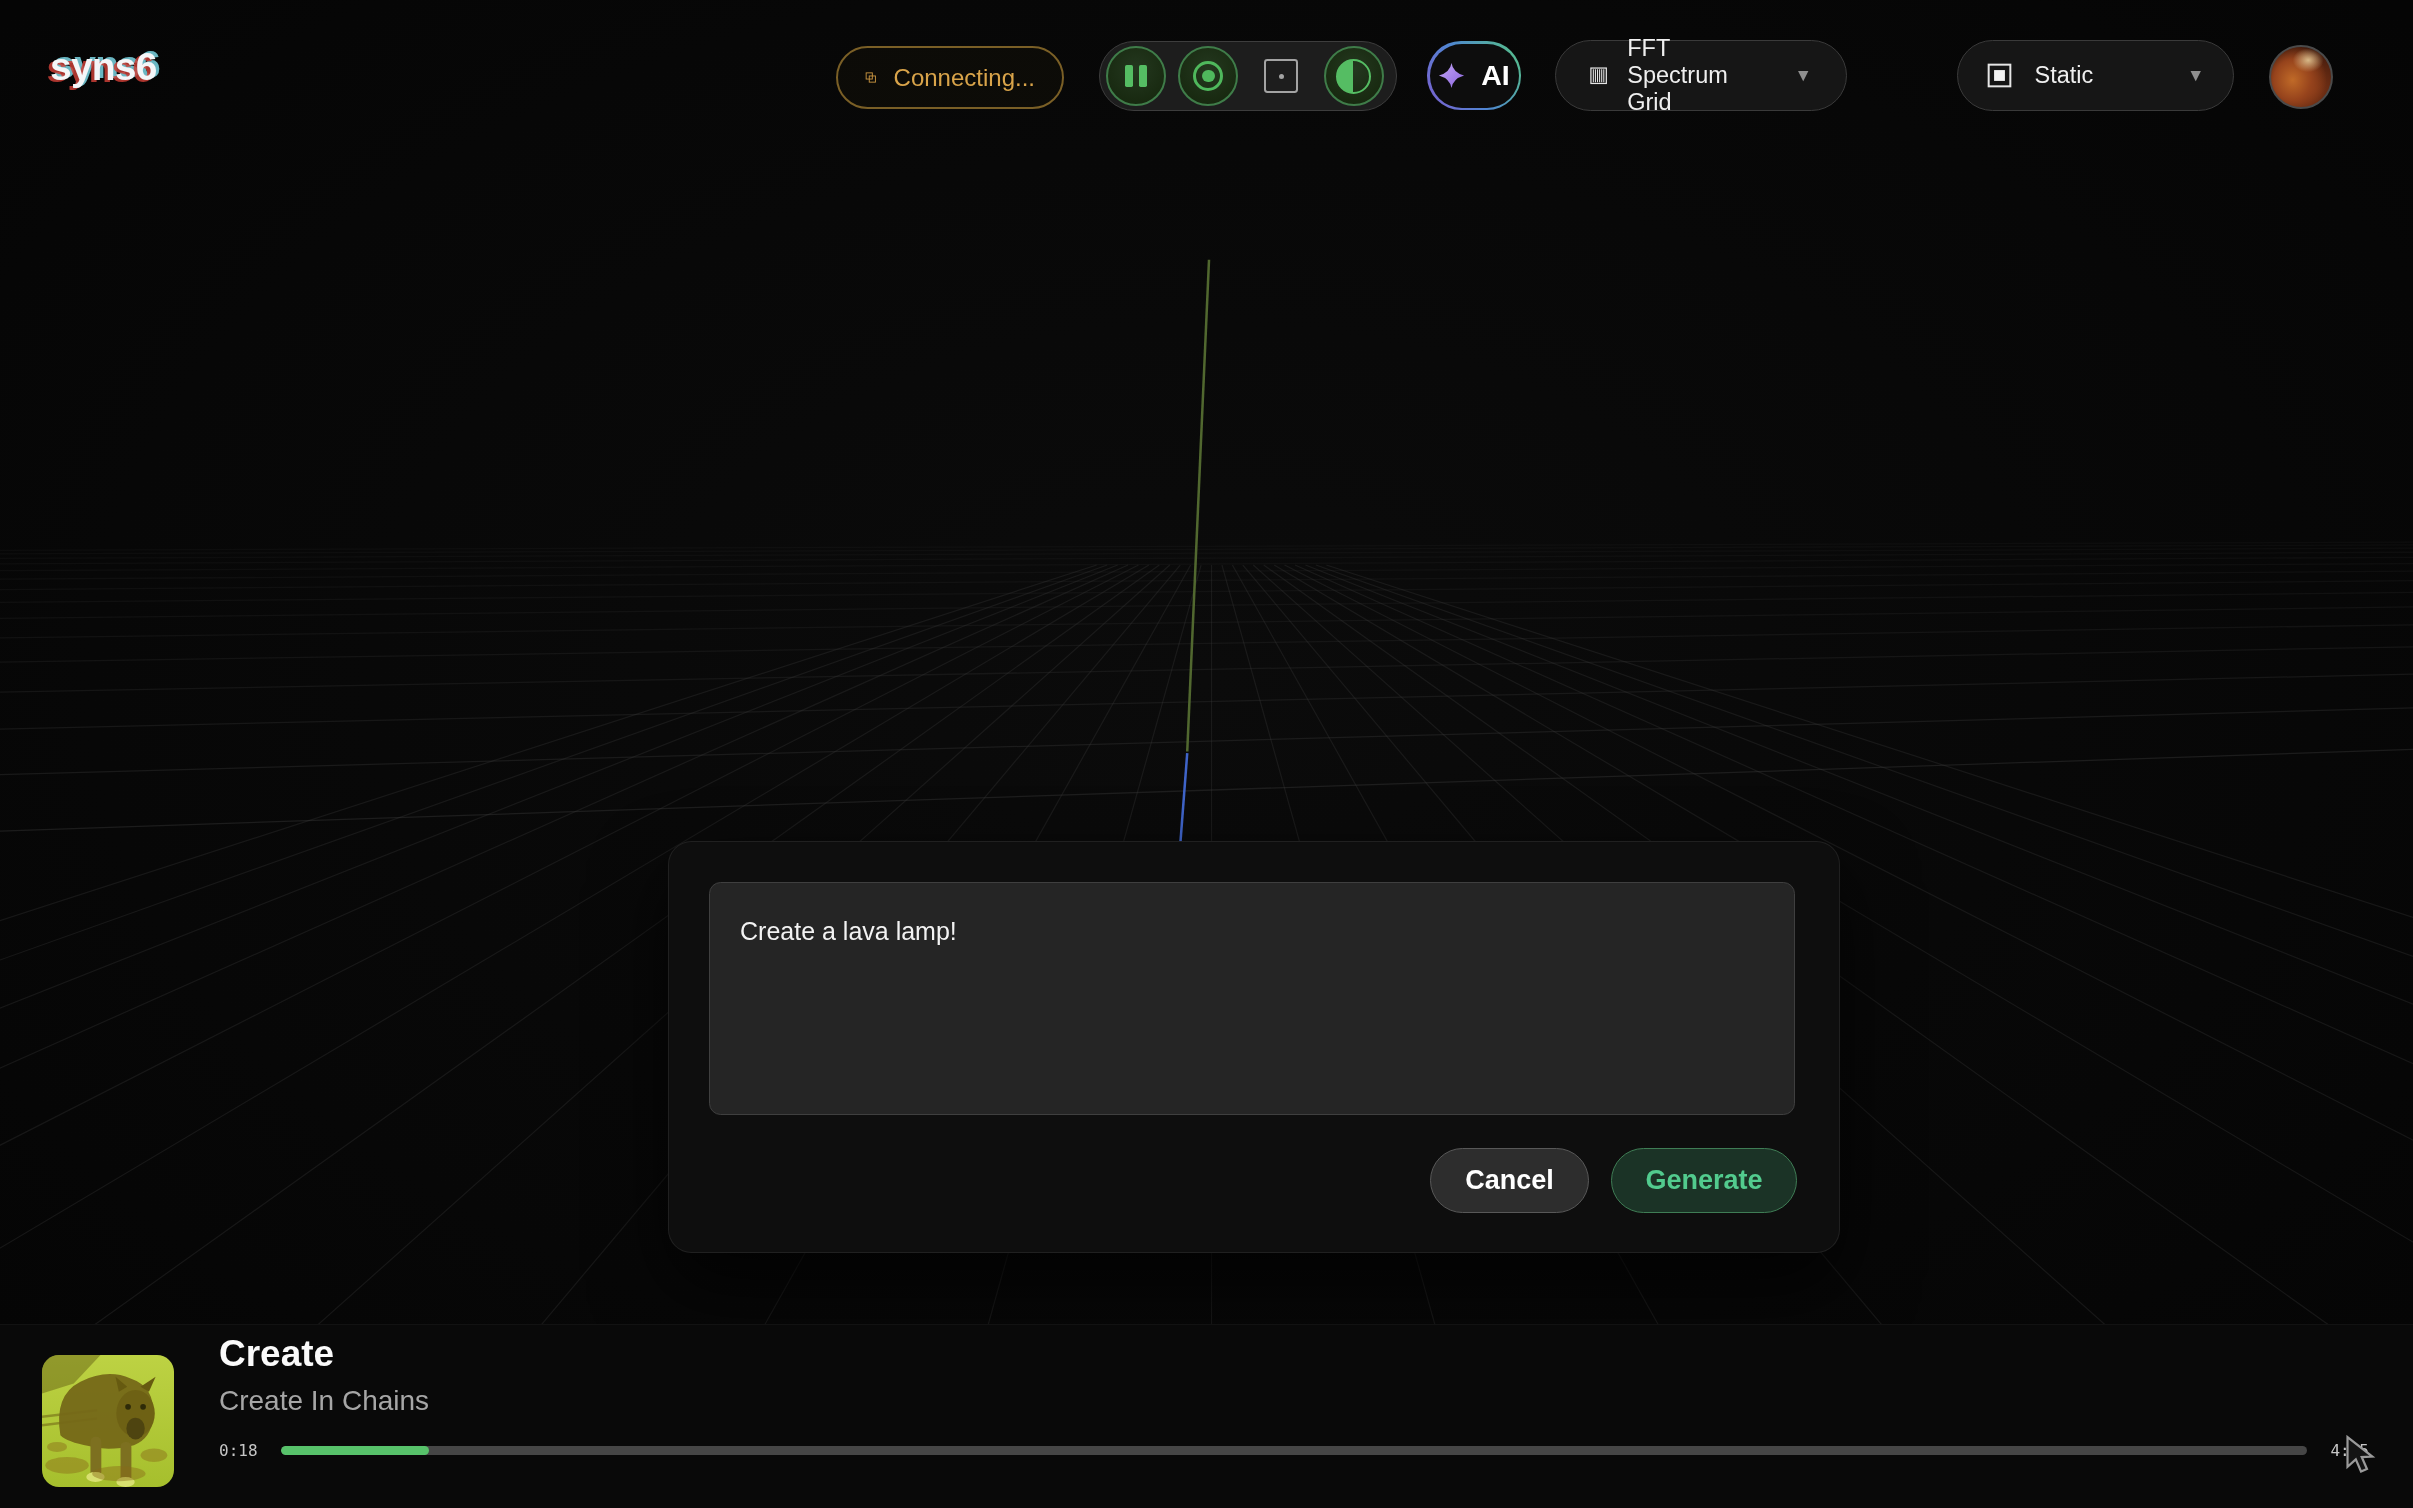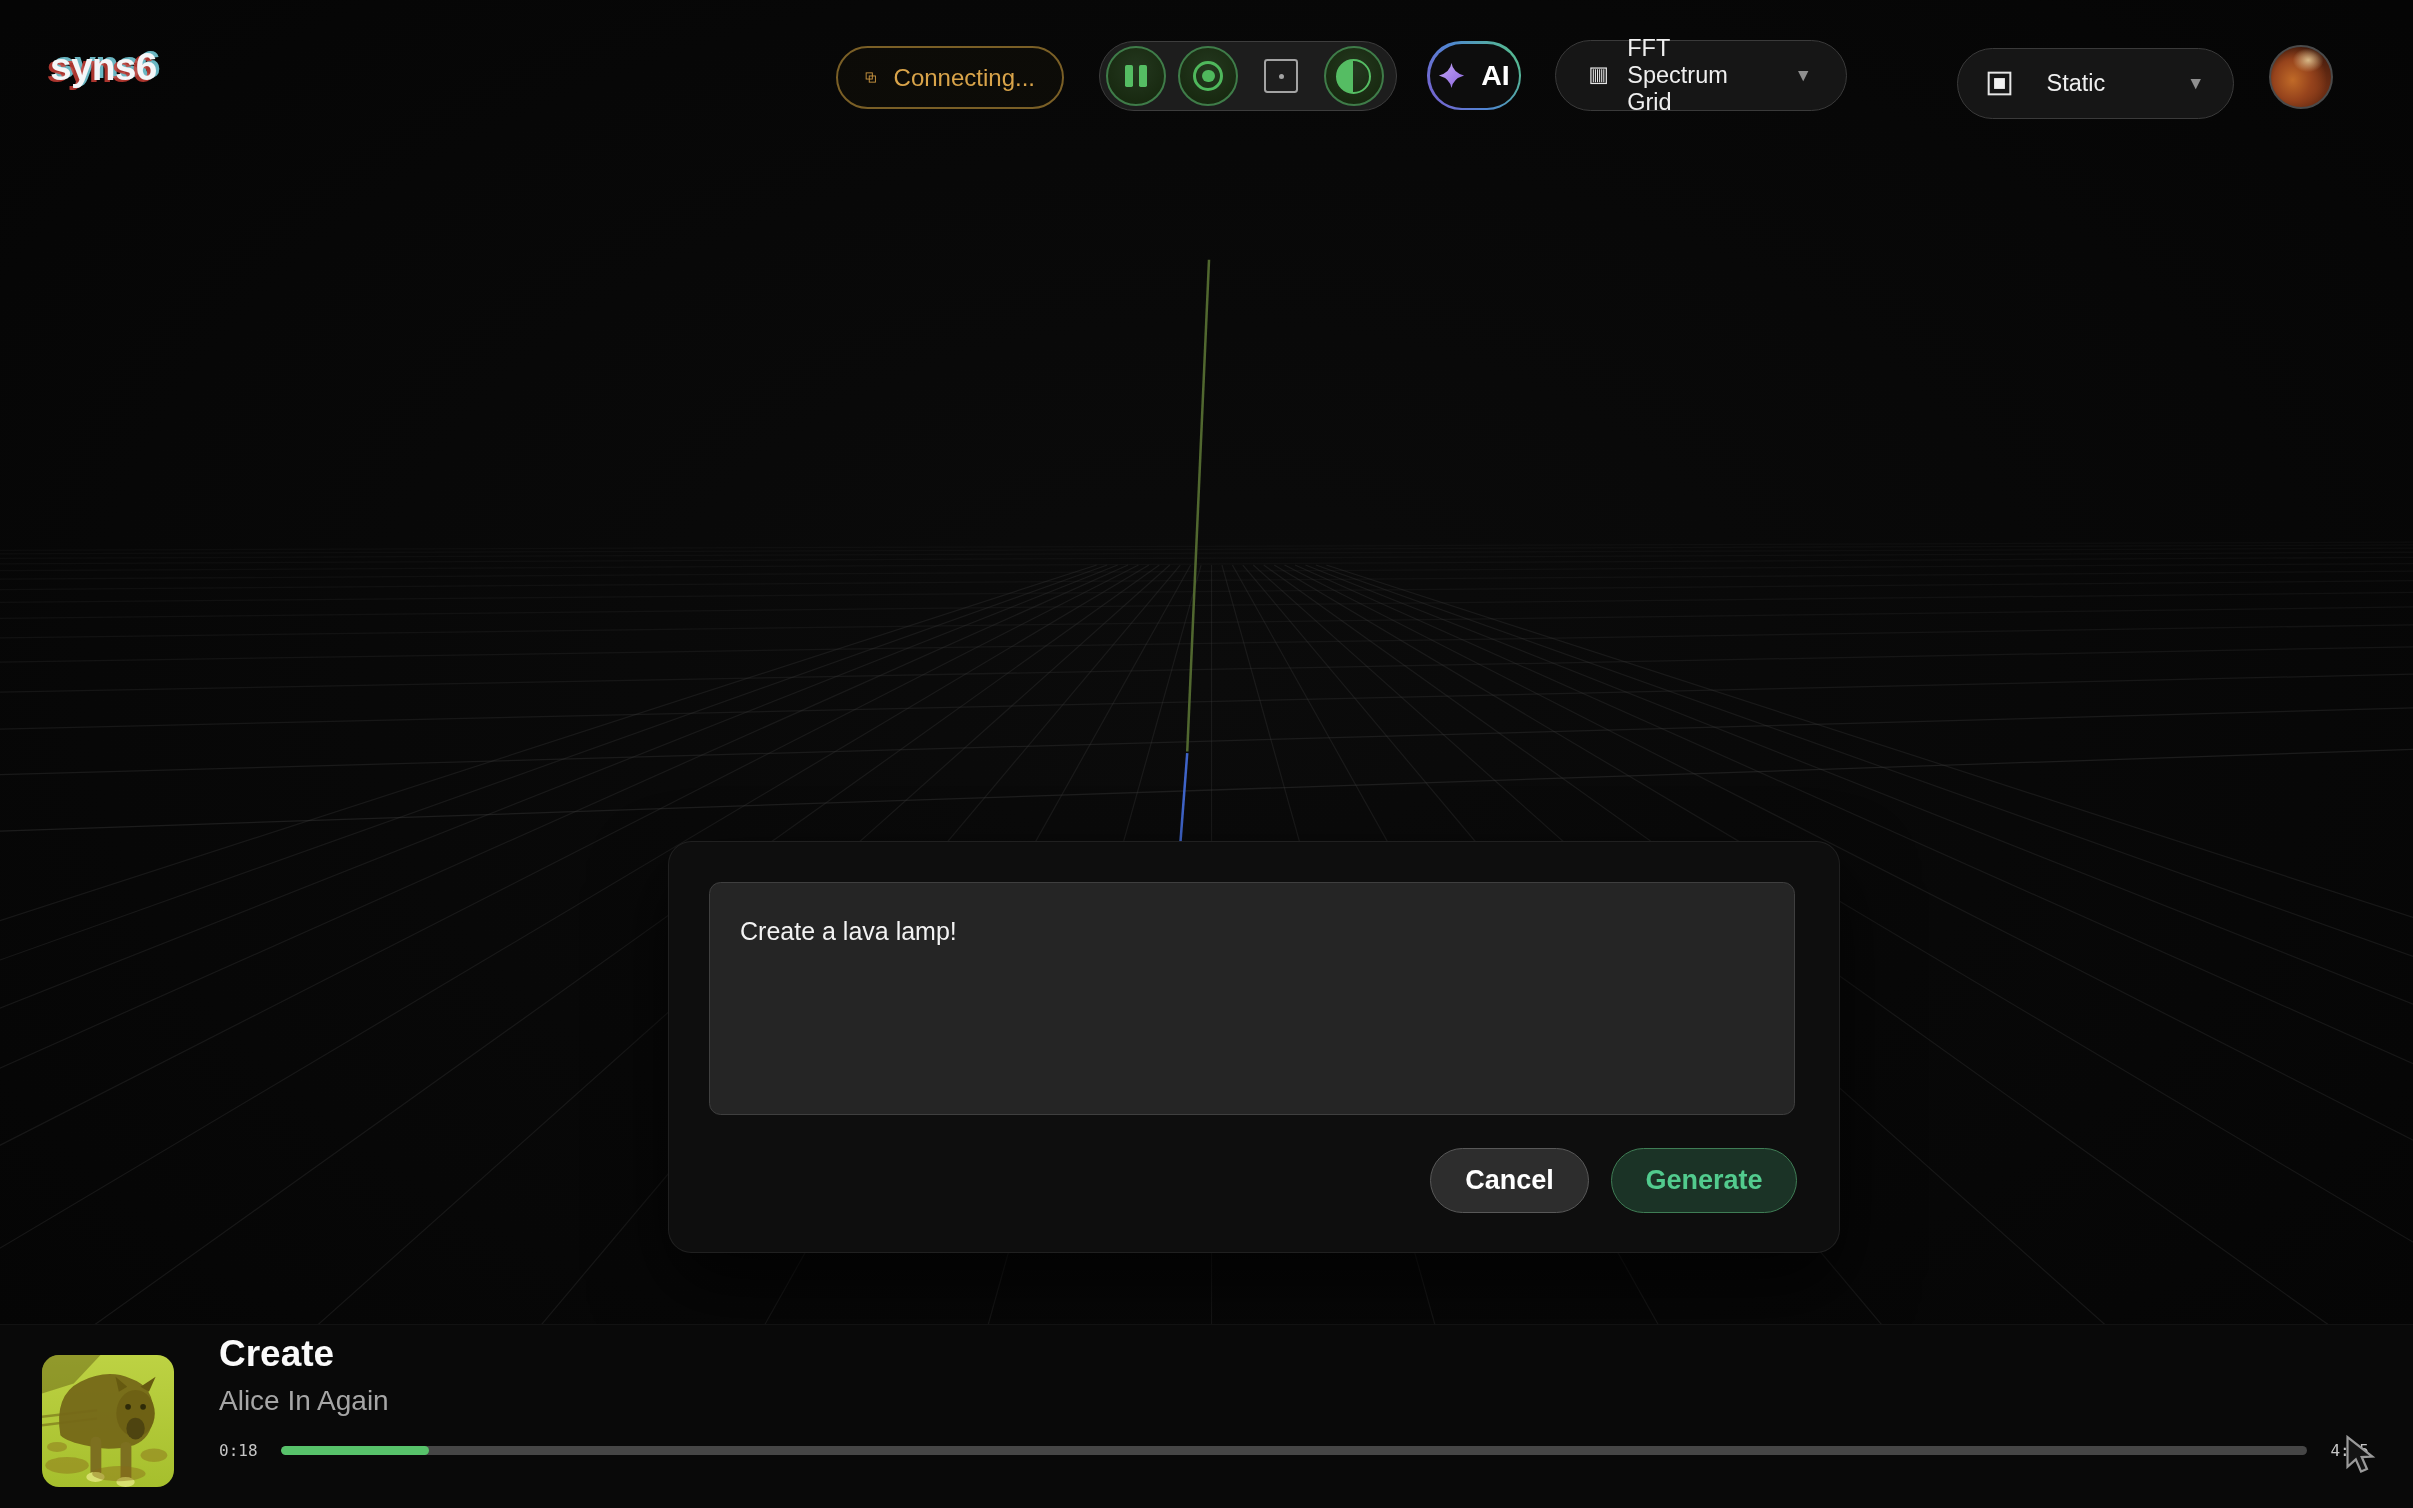--- a/index.html
+++ b/index.html
@@ -34,21 +34,21 @@
   .contrast{width:35px;height:35px;border-radius:50%;box-sizing:border-box;border:2.5px solid #55bd63;
             background:linear-gradient(90deg,#55bd63 0 50%, transparent 50%);}
   .ai-wrap{left:1427px;top:41px;width:94px;height:69px;border-radius:34px;padding:2.5px;box-sizing:border-box;
            background:linear-gradient(60deg,#7e5ed0 0%,#4f86d2 45%,#57c584 100%);}
   .ai-inner{width:100%;height:100%;border-radius:32px;background:#0d0d0d;display:flex;align-items:center;
             justify-content:center;gap:16px;}
   .ai-label{font-size:28.5px;font-weight:bold;color:#fff;}
   .drop{background:#161616;border:1.7px solid #3a3a3a;color:#efefef;font-size:23.5px;}
   .drop .caret{margin-left:auto;color:#8f8f8f;font-size:17.6px;}
   .fft-drop{left:1555px;top:40px;width:292px;height:71px;padding:0 34px;gap:20px;}
-  .static-drop{left:1957px;top:48px;width:277px;height:71px;padding:0 28.5px;gap:35px;}
+  .static-drop{left:1957px;top:40px;width:277px;height:71px;padding:0 28.5px;gap:23px;}
   .avatar{left:2269px;top:45px;width:64px;height:64px;border-radius:50%;border:2.5px solid #4a4a4a;box-sizing:border-box;
           background:
             radial-gradient(22px 17px at 62% 22%, rgba(226,199,148,.9) 0%, rgba(226,199,148,0) 70%),
             radial-gradient(34px 37px at 36% 55%, #c06a28 0%, #96431c 55%, rgba(150,67,28,0) 100%),
             radial-gradient(50px 50px at 70% 70%, #7e3516 0%, #50200e 60%, #2a1008 100%),
             #331409;}
 
   
   .modal{left:622px;top:841px;width:1170px;height:410px;background:#0e0e0e;border:1.3px solid rgba(255,255,255,.08);
          border-radius:23.5px;box-shadow:0 34px 75px rgba(0,0,0,.75);margin-left:46px;}
@@ -241,21 +241,21 @@
         <ellipse cx="100" cy="152" rx="11" ry="6" fill="#d8e070"></ellipse>
         <g fill="#8a6c1a" opacity=".45">
           <ellipse cx="30" cy="132" rx="26" ry="10"></ellipse>
             <ellipse cx="92" cy="142" rx="32" ry="9"></ellipse>
           <ellipse cx="134" cy="120" rx="16" ry="8"></ellipse>
             <ellipse cx="18" cy="110" rx="12" ry="6"></ellipse>
         </g>
       </svg>
     </div>
     <div class="track-title">Create</div>
-    <div class="track-artist">Alice In Again</div>
+    <div class="track-artist">Create In Chains</div>
     <div class="progress-row">
       <span class="time">0:18</span>
       <div class="track-bar">
         <div class="track-fill" style="width: 7.3%; background: rgb(87, 194, 106);"></div>
       </div>
       <span class="time">4:05</span>
     </div>
   </div>
 
   <svg class="abs cursor" width="34" height="40" viewBox="0 0 24 29">

